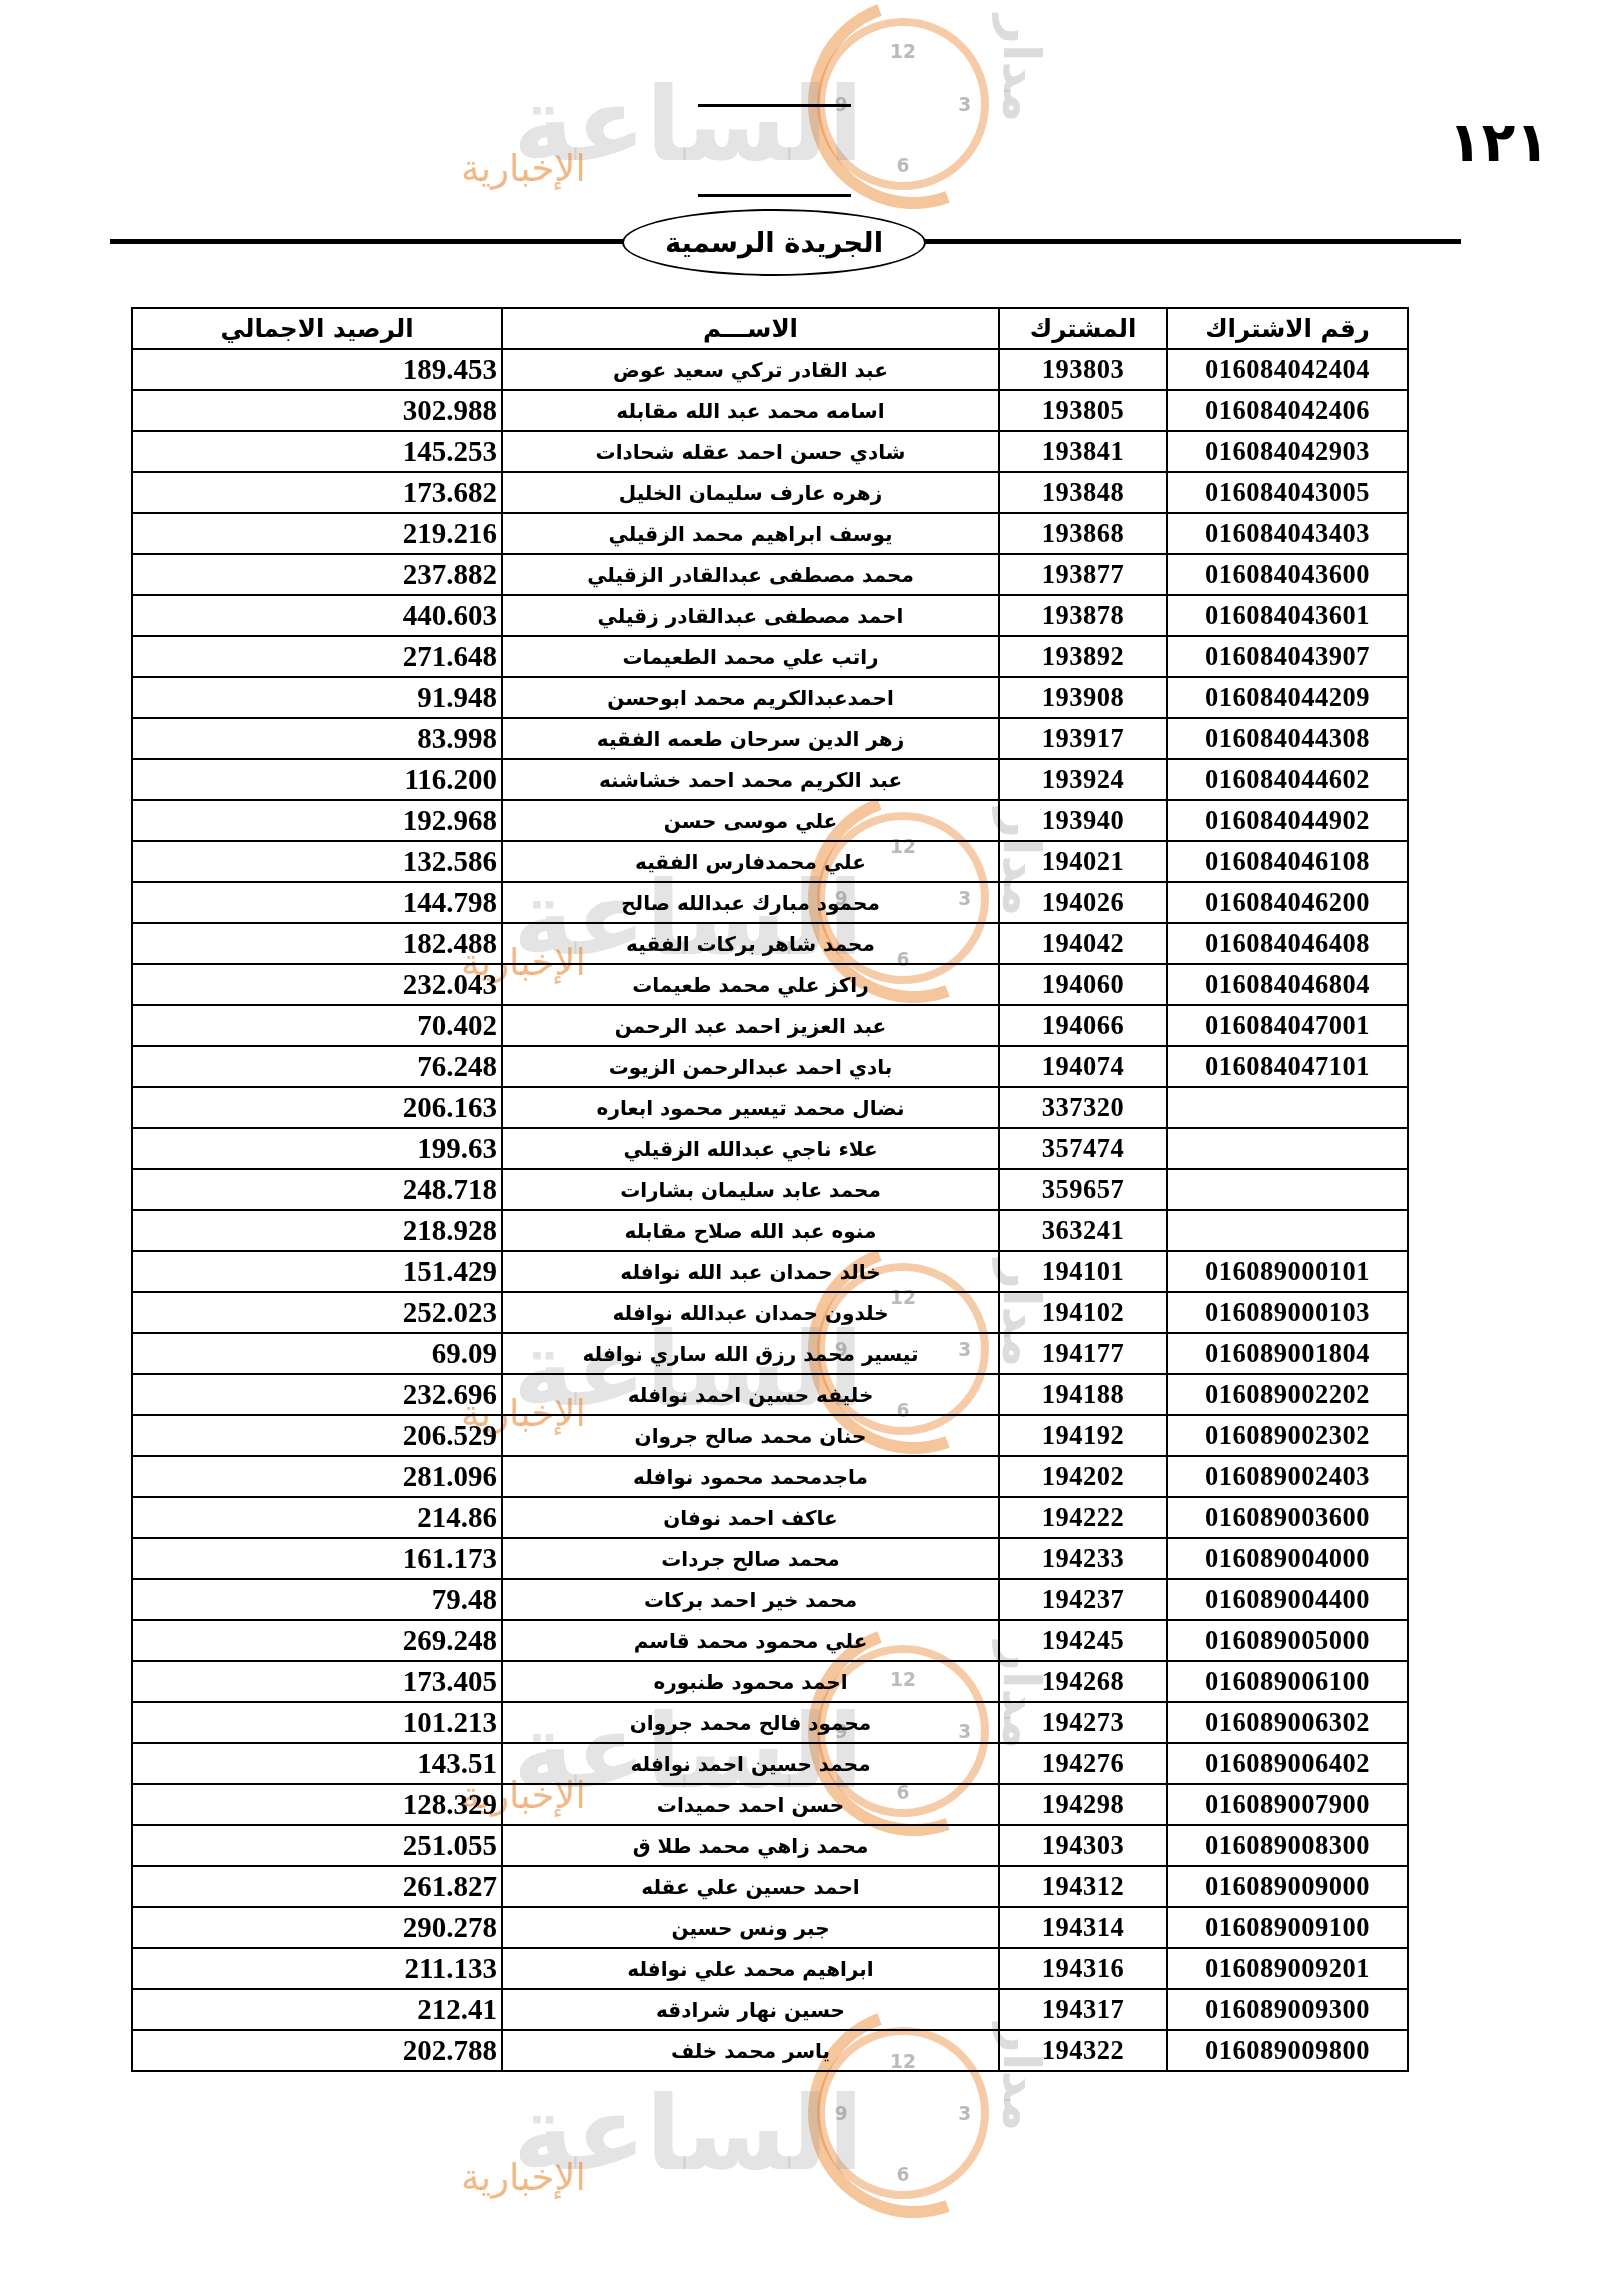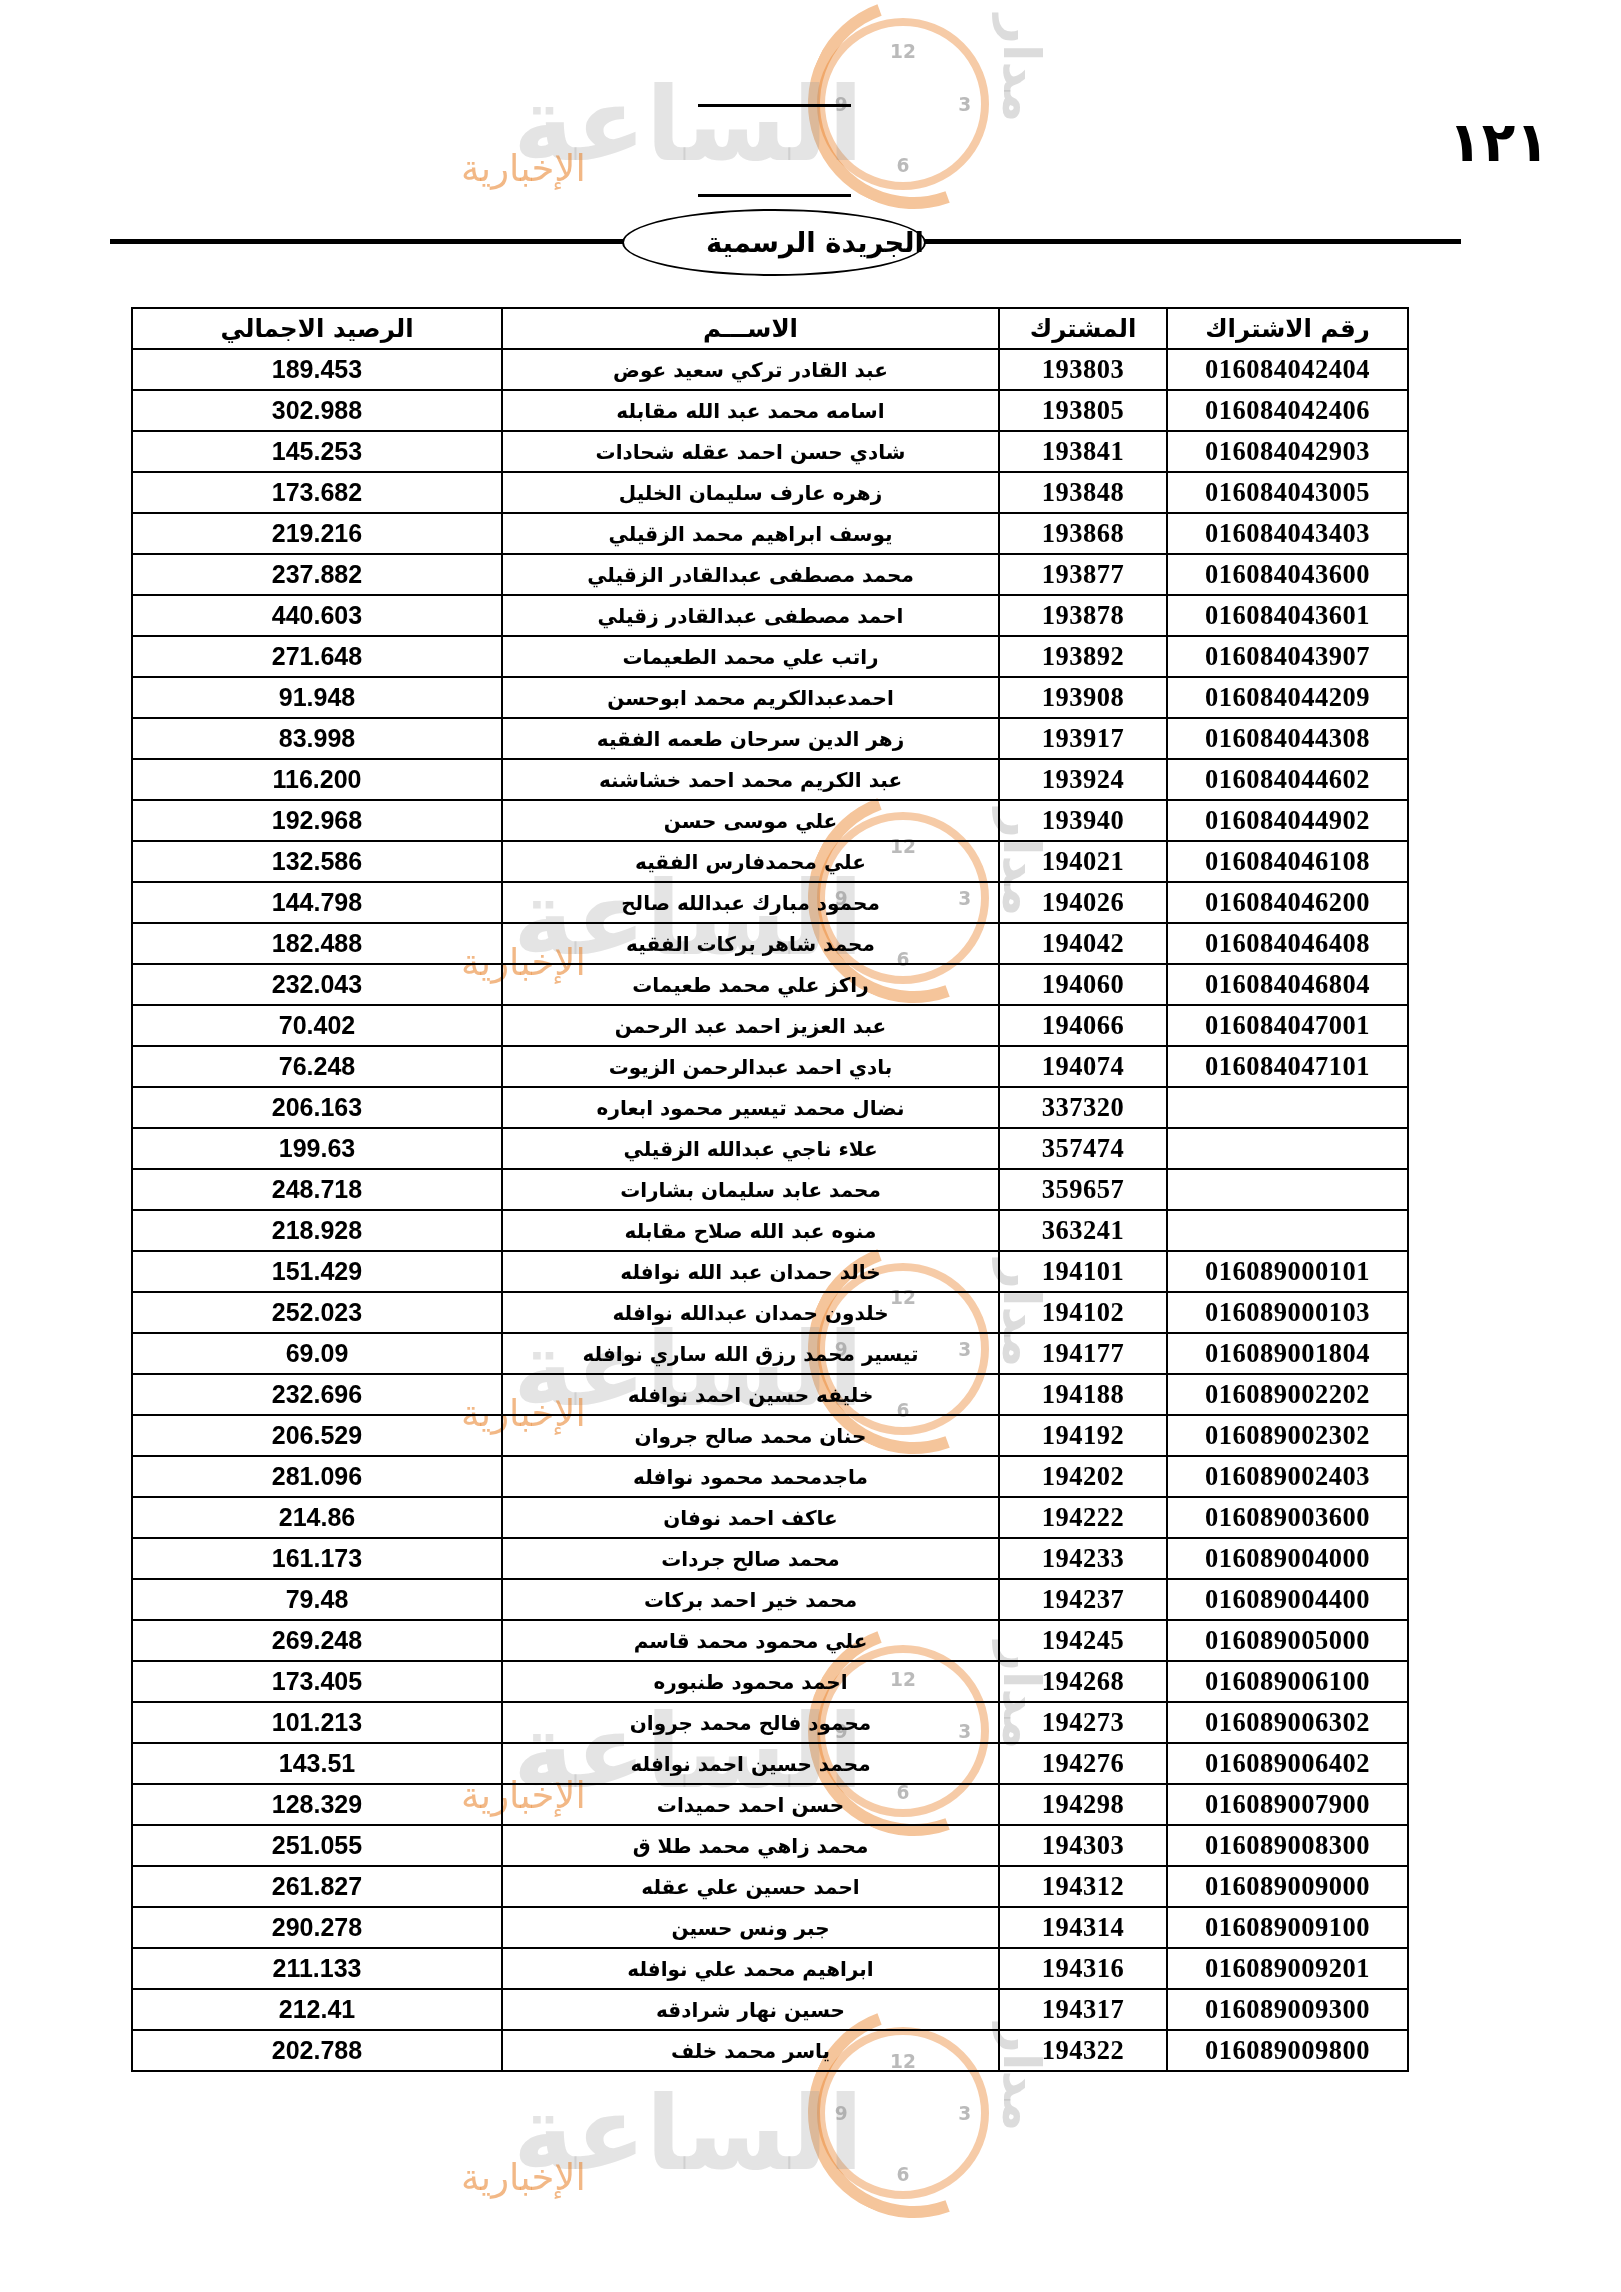--- a/index.html
+++ b/index.html
@@ -53,41 +53,41 @@
     position:absolute; top:110px; left:0; width:1549px; text-align:right;
     font-size:55px; font-weight:bold; z-index:2;
     font-family:"DejaVu Sans", sans-serif;
   }
   .pageno-line-below { position:absolute; top:194px; left:698px; width:153px; height:2.9px; background:#000; z-index:2; }
   .head-rule { position:absolute; top:239px; left:110px; width:1351px; height:4.9px; background:#000; z-index:1; }
   .title-ellipse {
     position:absolute; top:209px; left:622px; width:304px; height:67px;
     border:2.9px solid #000; border-radius:50%;
     background:#fff; z-index:2;
-    display:flex; align-items:center; justify-content:flex-end;
+    display:flex; align-items:center; justify-content:center;
     font-size:27.4px; font-weight:bold;
   }
 
   
   .table-wrap { position:absolute; top:307px; left:134px; width:1275px; z-index:1; }
   table { width:1275px; border-collapse:collapse; table-layout:fixed; background:transparent; }
   th, td {
     border:2px solid #000;
     height:41px;
     text-align:center;
     vertical-align:middle;
     padding:0 3.9px;
     font-weight:bold;
     overflow:hidden;
     white-space:nowrap;
   }
   th { font-size:24.5px; font-family:"DejaVu Sans", sans-serif; }
   td.c-num { font-family:"Liberation Serif", serif; font-size:26.5px; letter-spacing:0.5px; }
   td.c-name { font-size:20px; font-family:"DejaVu Sans", sans-serif; }
-  td.c-bal { font-family:Liberation Sans, sans-serif; font-size:25px; }
+  td.c-bal { font-family:Liberation Serif, serif; font-size:29px;text-align:right; }
 </style>
 </head>
 <body>
 
 <div class="wm" style="top:9.8px">
   <div class="wm-crescent"></div>
   <div class="wm-clock">
     <span class="cd cd12">12</span>
     <span class="cd cd3">3</span>
     <span class="cd cd6">6</span>

